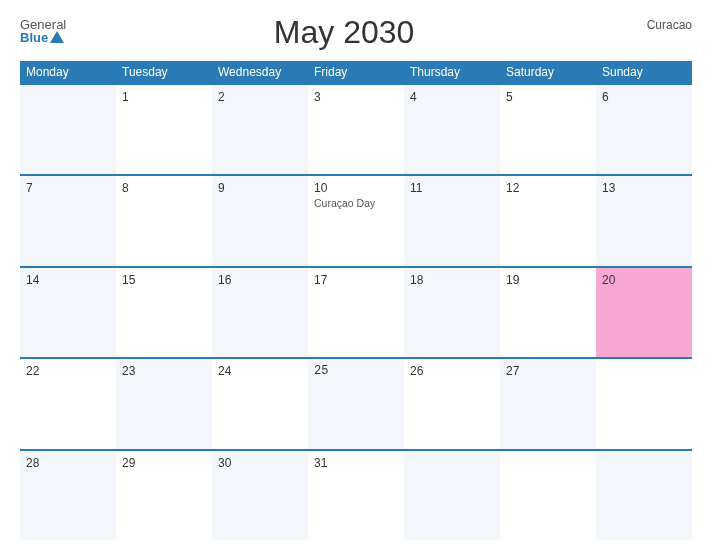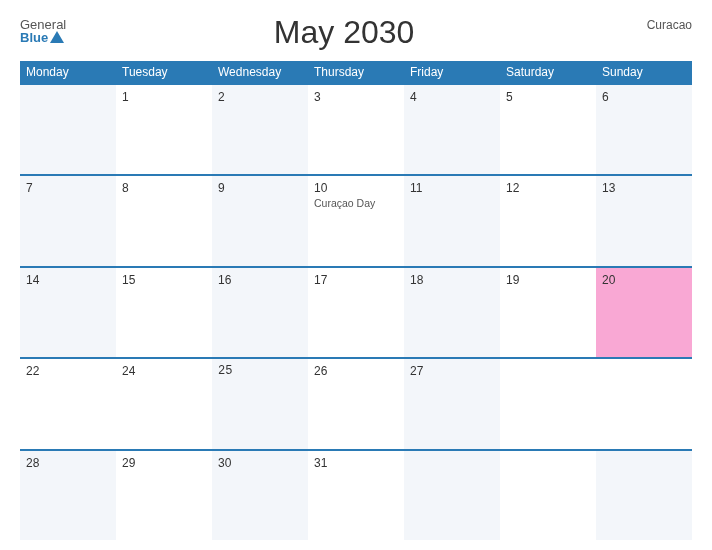--- a/index.html
+++ b/index.html
@@ -136,22 +136,22 @@
     </div>
     <div class="month-title">May 2030</div>
     <div class="country">Curacao</div>
   </div>
 
   <div class="calendar">
     <div class="cal-header">
       <div class="cal-header-cell">Monday</div>
       <div class="cal-header-cell">Tuesday</div>
       <div class="cal-header-cell">Wednesday</div>
+      <div class="cal-header-cell">Friday</div>
       <div class="cal-header-cell">Thursday</div>
-      <div class="cal-header-cell">Friday</div>
       <div class="cal-header-cell">Saturday</div>
       <div class="cal-header-cell">Sunday</div>
     </div>
     <div class="cal-body" id="cal-body">
     <div class="cal-week">
           <div class="cal-cell" style="background: rgb(243, 246, 250);"></div>
           <div class="cal-cell" style="background: rgb(255, 255, 255);">
             <span class="day-num">1</span>
           </div>
           <div class="cal-cell" style="background: rgb(243, 246, 250);">
@@ -214,20 +214,23 @@
             <span class="day-num">19</span>
           </div>
           <div class="cal-cell" style="background: #f9a8d4;">
             <span class="day-num">20</span>
           </div>
         </div>
         <div class="cal-week">
           <div class="cal-cell" style="background: rgb(255, 255, 255);">
             <span class="day-num">22</span>
           </div>
+          <div class="cal-cell" style="background: rgb(243, 246, 250);">
+            <span class="day-num">23</span>
+          </div>
           <div class="cal-cell" style="background: rgb(255, 255, 255);">
             <span class="day-num">24</span>
           </div>
           <div class="cal-cell" style="background: rgb(243, 246, 250); font-family: Liberation Mono, monospace;">
             <span class="day-num">25</span>
           </div>
           <div class="cal-cell" style="background: rgb(255, 255, 255);">
             <span class="day-num">26</span>
           </div>
           <div class="cal-cell" style="background: rgb(243, 246, 250);">

